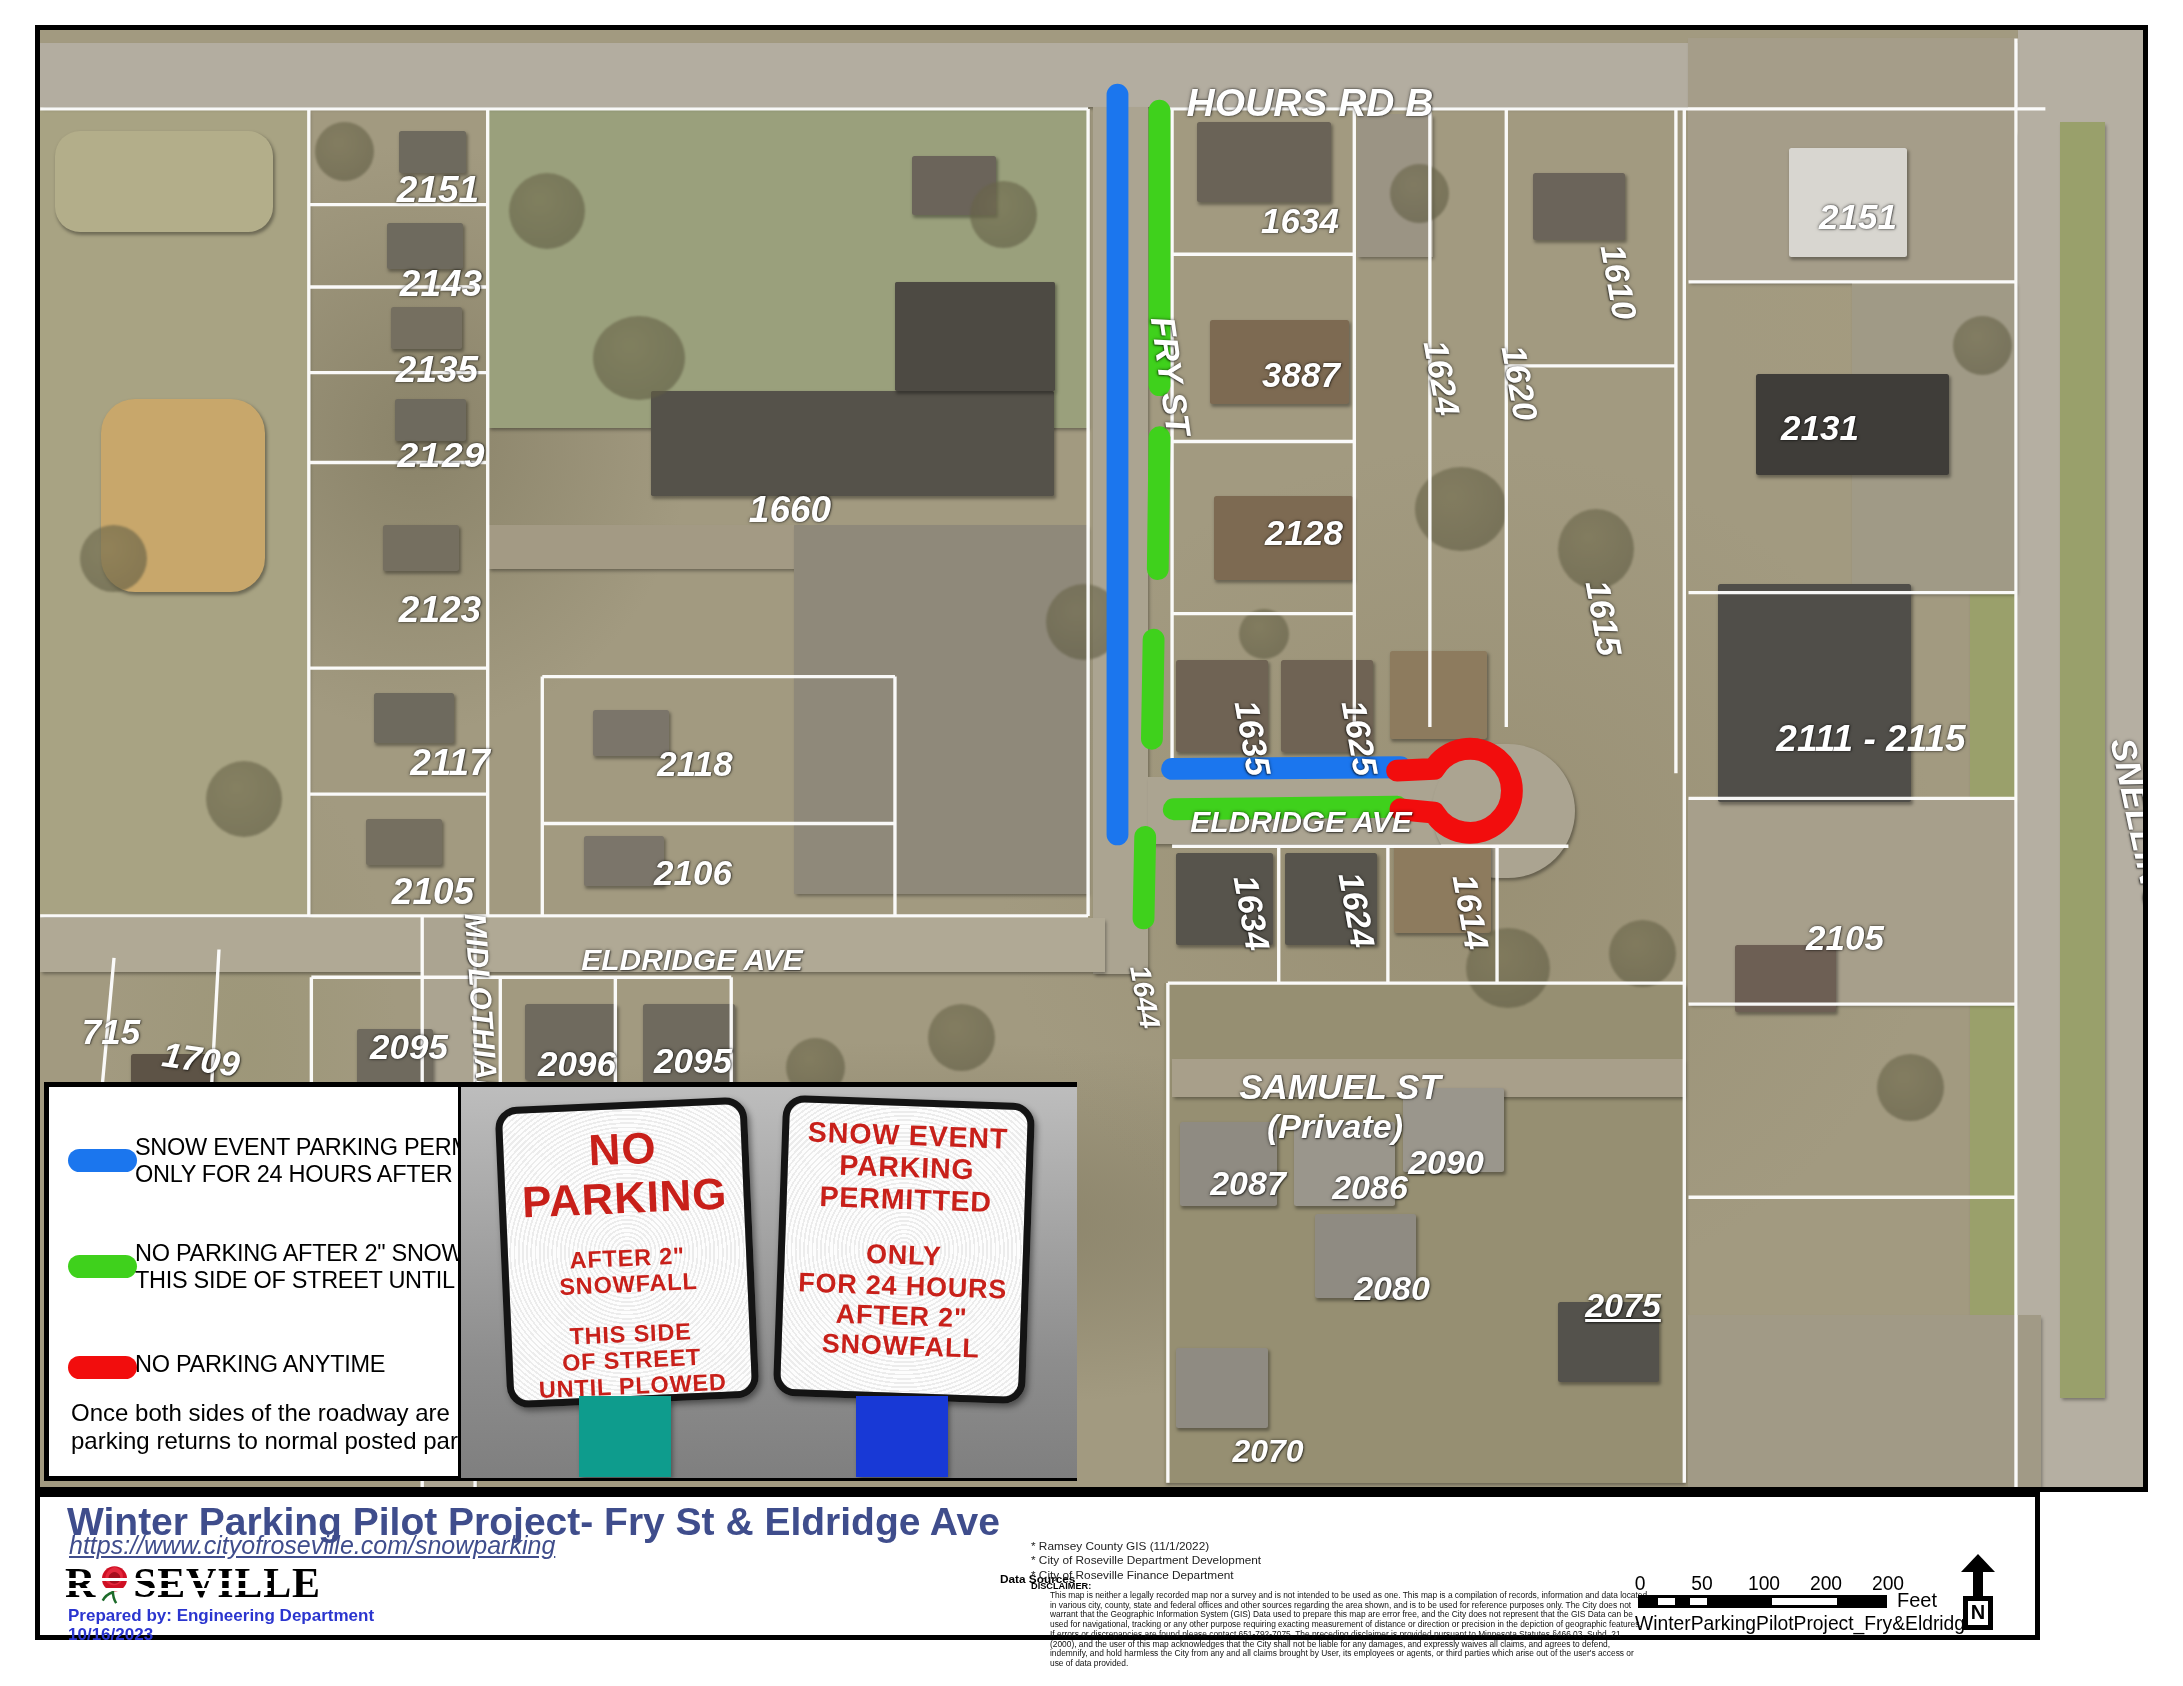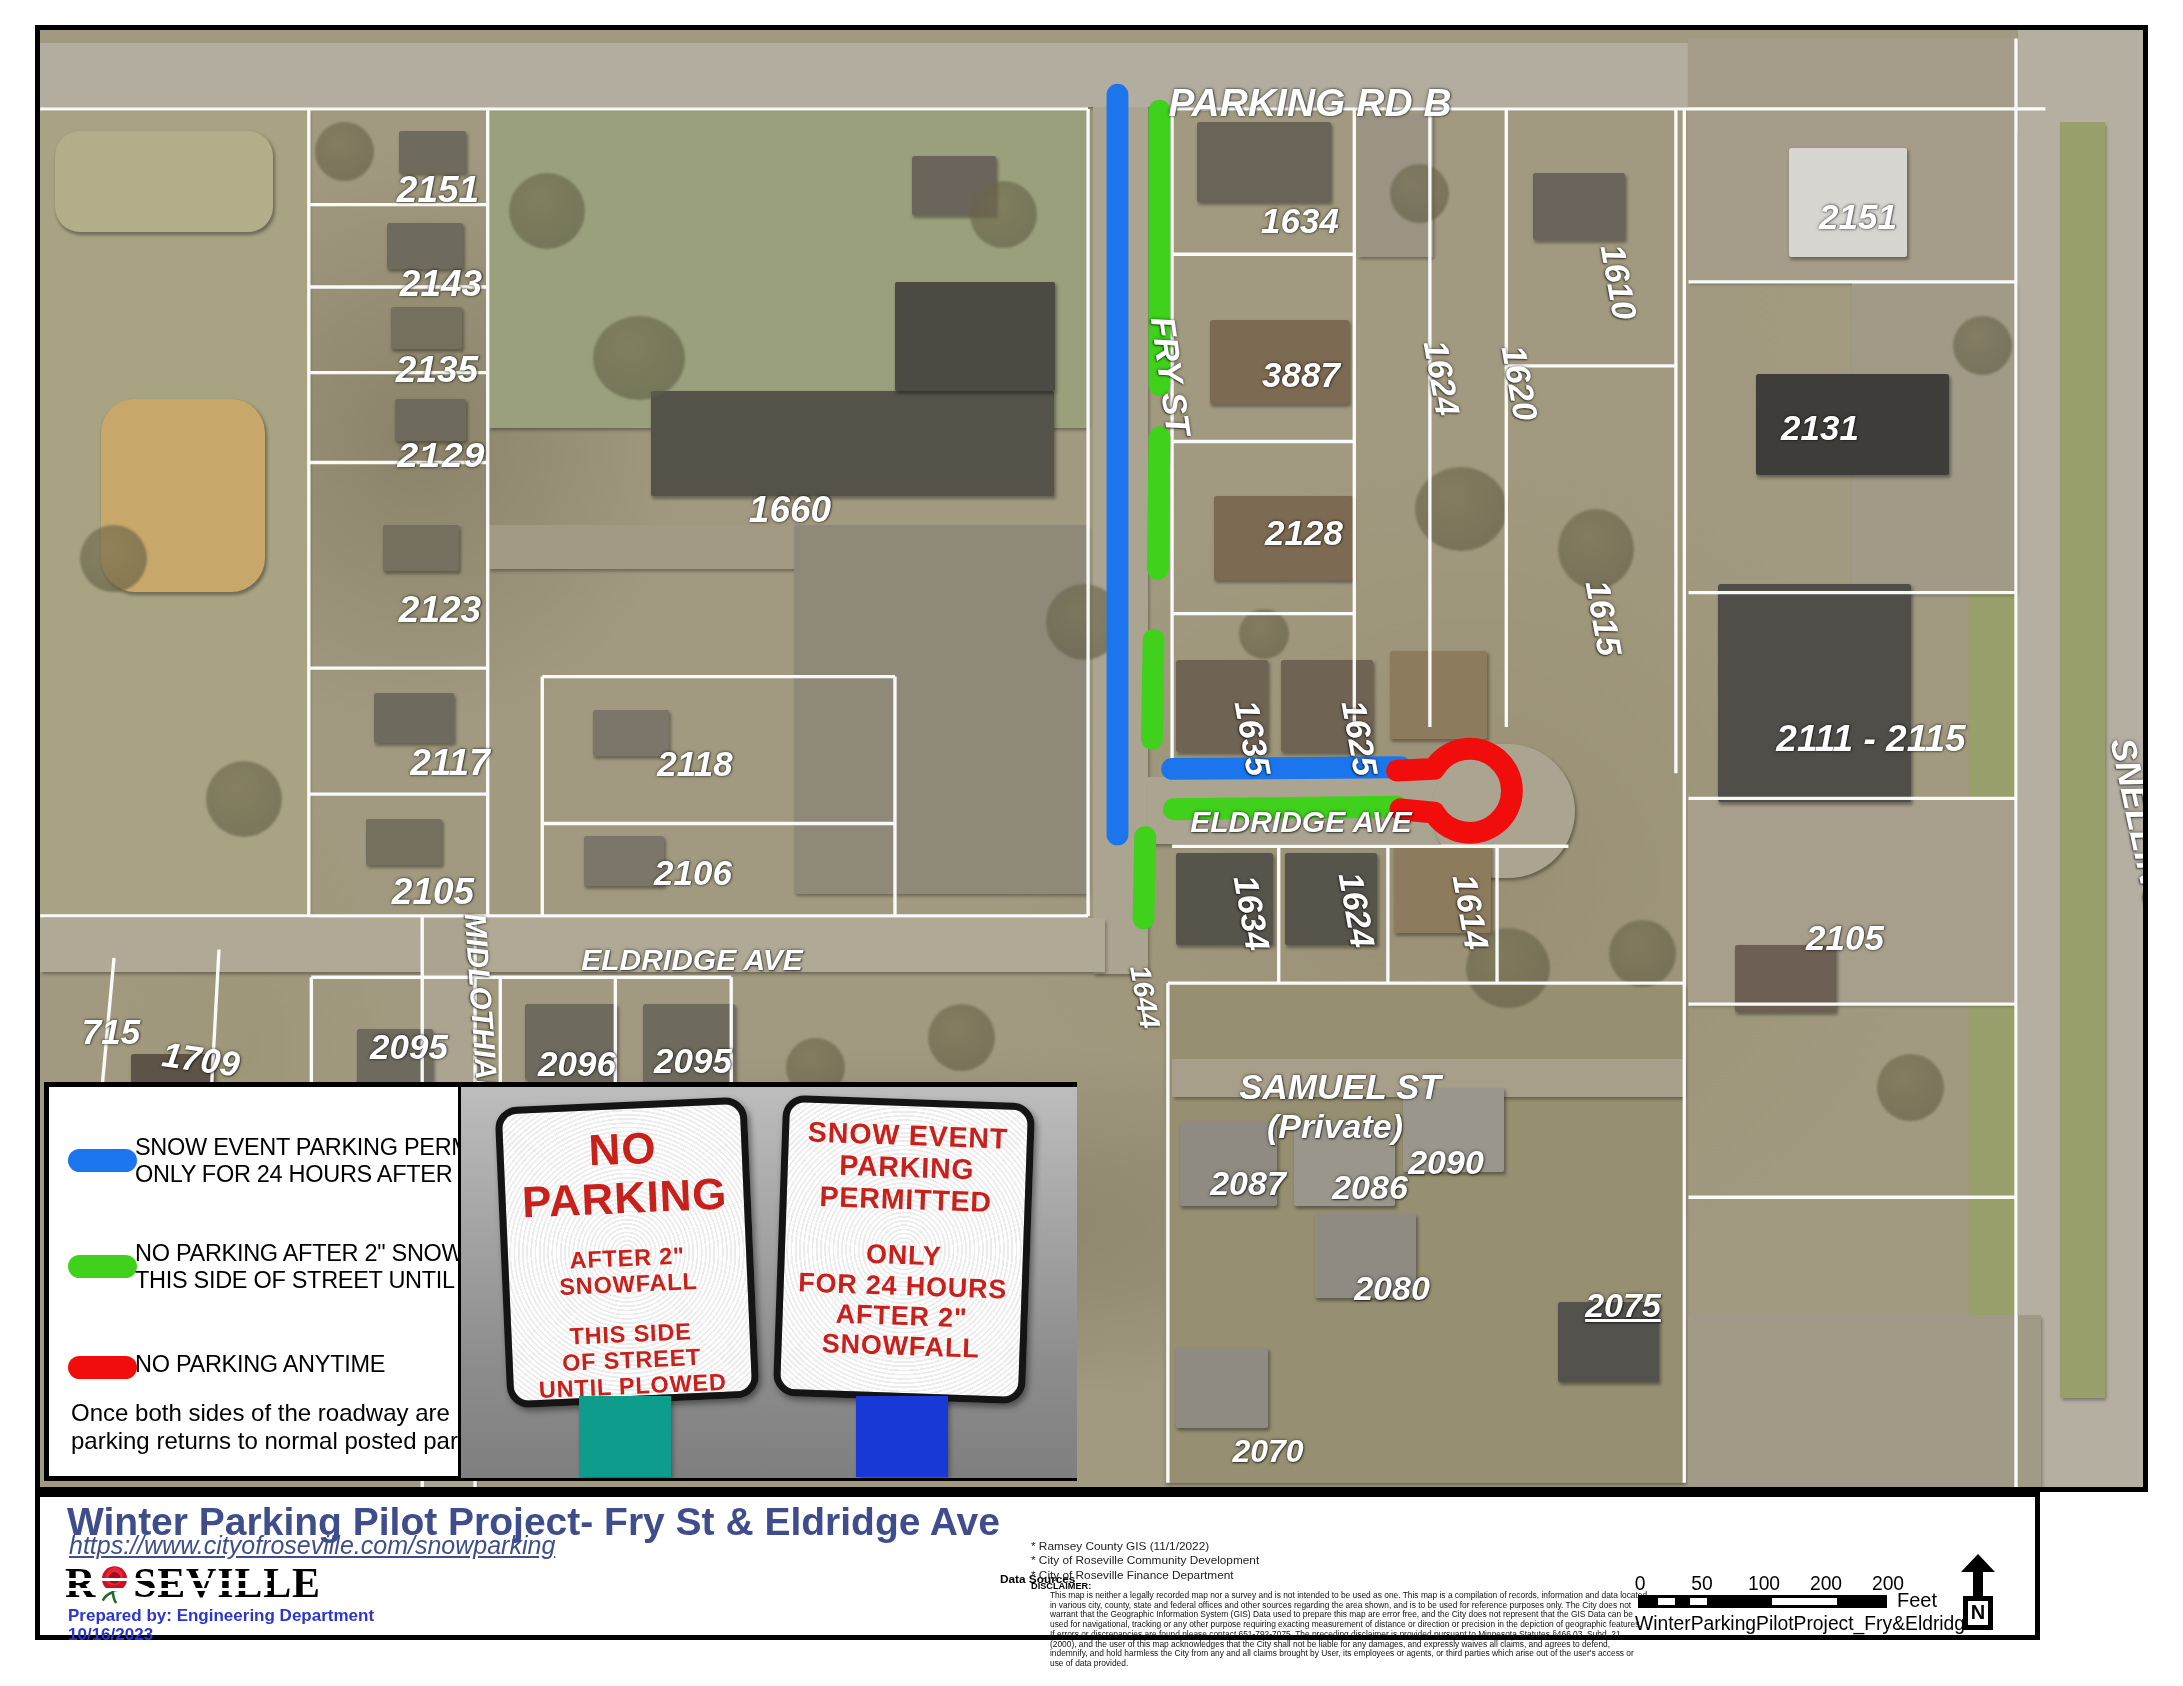--- a/index.html
+++ b/index.html
@@ -159,21 +159,21 @@
       <path id="ov-blue-fry" d="M1325,107 L1325,988" stroke-width="26" stroke-linecap="round" fill="none" stroke="#1b76ee"></path>
       <path id="ov-blue-eld" d="M1390,910 L1662,908" stroke-width="26" stroke-linecap="round" fill="none" stroke="#1b76ee"></path>
       <path class="ov-green" d="M1375,126 L1375,453" stroke-width="26" stroke-linecap="round" fill="none" stroke="#3fd11c"></path>
       <path class="ov-green" d="M1375,515 L1373,672" stroke-width="26" stroke-linecap="round" fill="none" stroke="#3fd11c"></path>
       <path class="ov-green" d="M1368,756 L1366,874" stroke-width="26" stroke-linecap="round" fill="none" stroke="#3fd11c"></path>
       <path class="ov-green" d="M1358,991 L1356,1088" stroke-width="26" stroke-linecap="round" fill="none" stroke="#3fd11c"></path>
       <path class="ov-green" d="M1392,958 L1658,955" stroke-width="26" stroke-linecap="round" fill="none" stroke="#3fd11c"></path>
       <path id="ov-red" d="M1658,912 L1702,910 A50,50 0 1 1 1702,962 L1662,958" stroke-width="26" stroke-linecap="round" stroke-linejoin="round" fill="none" stroke="#f20d0d"></path>
     </svg>
     <div id="map-labels">
-        <span style="left: 1270px; top: 72px; font-size: 39px; transform: translate(-50%, -50%) rotate(0deg);">PARKING RD B</span>
+        <span style="left: 1270px; top: 72px; font-size: 39px; transform: translate(-50%, -50%) rotate(0deg);">HOURS RD B</span>
         <span style="left: 1131px; top: 346px; font-size: 34px; transform: translate(-50%, -50%) rotate(82deg);">FRY ST</span>
         <span style="left: 1261px; top: 792px; font-size: 30px; transform: translate(-50%, -50%) rotate(0deg);">ELDRIDGE AVE</span>
         <span style="left: 652px; top: 930px; font-size: 30px; transform: translate(-50%, -50%) rotate(0deg);">ELDRIDGE AVE</span>
         <span style="left: 443px; top: 1003px; font-size: 30px; transform: translate(-50%, -50%) rotate(86deg);">MIDLOTHIAN RD</span>
         <span style="left: 2109px; top: 833px; font-size: 35px; transform: translate(-50%, -50%) rotate(78deg);">SNELLING AVE</span>
         <span style="left: 1300px; top: 1056px; font-size: 35px; transform: translate(-50%, -50%) rotate(0deg);">SAMUEL ST</span>
         <span style="left: 1295px; top: 1096px; font-size: 34px; transform: translate(-50%, -50%) rotate(0deg);">(Private)</span>
         <span style="left: 398px; top: 159px; font-size: 37px; transform: translate(-50%, -50%) rotate(0deg);">2151</span>
         <span style="left: 401px; top: 253px; font-size: 37px; transform: translate(-50%, -50%) rotate(0deg);">2143</span>
         <span style="left: 397px; top: 339px; font-size: 37px; transform: translate(-50%, -50%) rotate(0deg);">2135</span>
@@ -262,21 +262,21 @@
           <path d="M20,34 C20,42 22,46 24,49 M20,36 C14,38 10,42 8,46" stroke="#1d6b2a" stroke-width="3" fill="none"></path>
         </svg><span>SEVILLE</span>
       <div class="slit" style="top:18.5px;"></div>
       <div class="slit" style="top:28.6px;"></div>
     </div>
     <div id="prepared">Prepared by: Engineering Department</div>
     <div id="f-date">10/16/2023</div>
 
     <div id="ds-title">Data Sources</div>
     <div class="ds-line" style="top:42px;">* Ramsey County GIS (11/1/2022)</div>
-    <div class="ds-line" style="top:56px;">* City of Roseville Community Development</div>
+    <div class="ds-line" style="top:56px;">* City of Roseville Department Development</div>
     <div class="ds-line" style="top:71px;">* City of Roseville Finance Department</div>
     <div id="disc-title">DISCLAIMER:</div>
     <div id="disclaimer">This map is neither a legally recorded map nor a survey and is not intended to be used as one. This map is a compilation of records, information and data located in various city, county, state and federal offices and other sources regarding the area shown, and is to be used for reference purposes only. The City does not warrant that the Geographic Information System (GIS) Data used to prepare this map are error free, and the City does not represent that the GIS Data can be used for navigational, tracking or any other purpose requiring exacting measurement of distance or direction or precision in the depiction of geographic features. If errors or discrepancies are found please contact 651-792-7075. The preceding disclaimer is provided pursuant to Minnesota Statutes §466.03, Subd. 21 (2000), and the user of this map acknowledges that the City shall not be liable for any damages, and expressly waives all claims, and agrees to defend, indemnify, and hold harmless the City from any and all claims brought by User, its employees or agents, or third parties which arise out of the user's access or use of data provided.</div>
 
     <span class="tick" style="left:1600px;">0</span>
     <span class="tick" style="left:1662px;">50</span>
     <span class="tick" style="left:1724px;">100</span>
     <span class="tick" style="left:1786px;">200</span>
     <span class="tick" style="left:1848px;">200</span>
     <div id="sbar">

